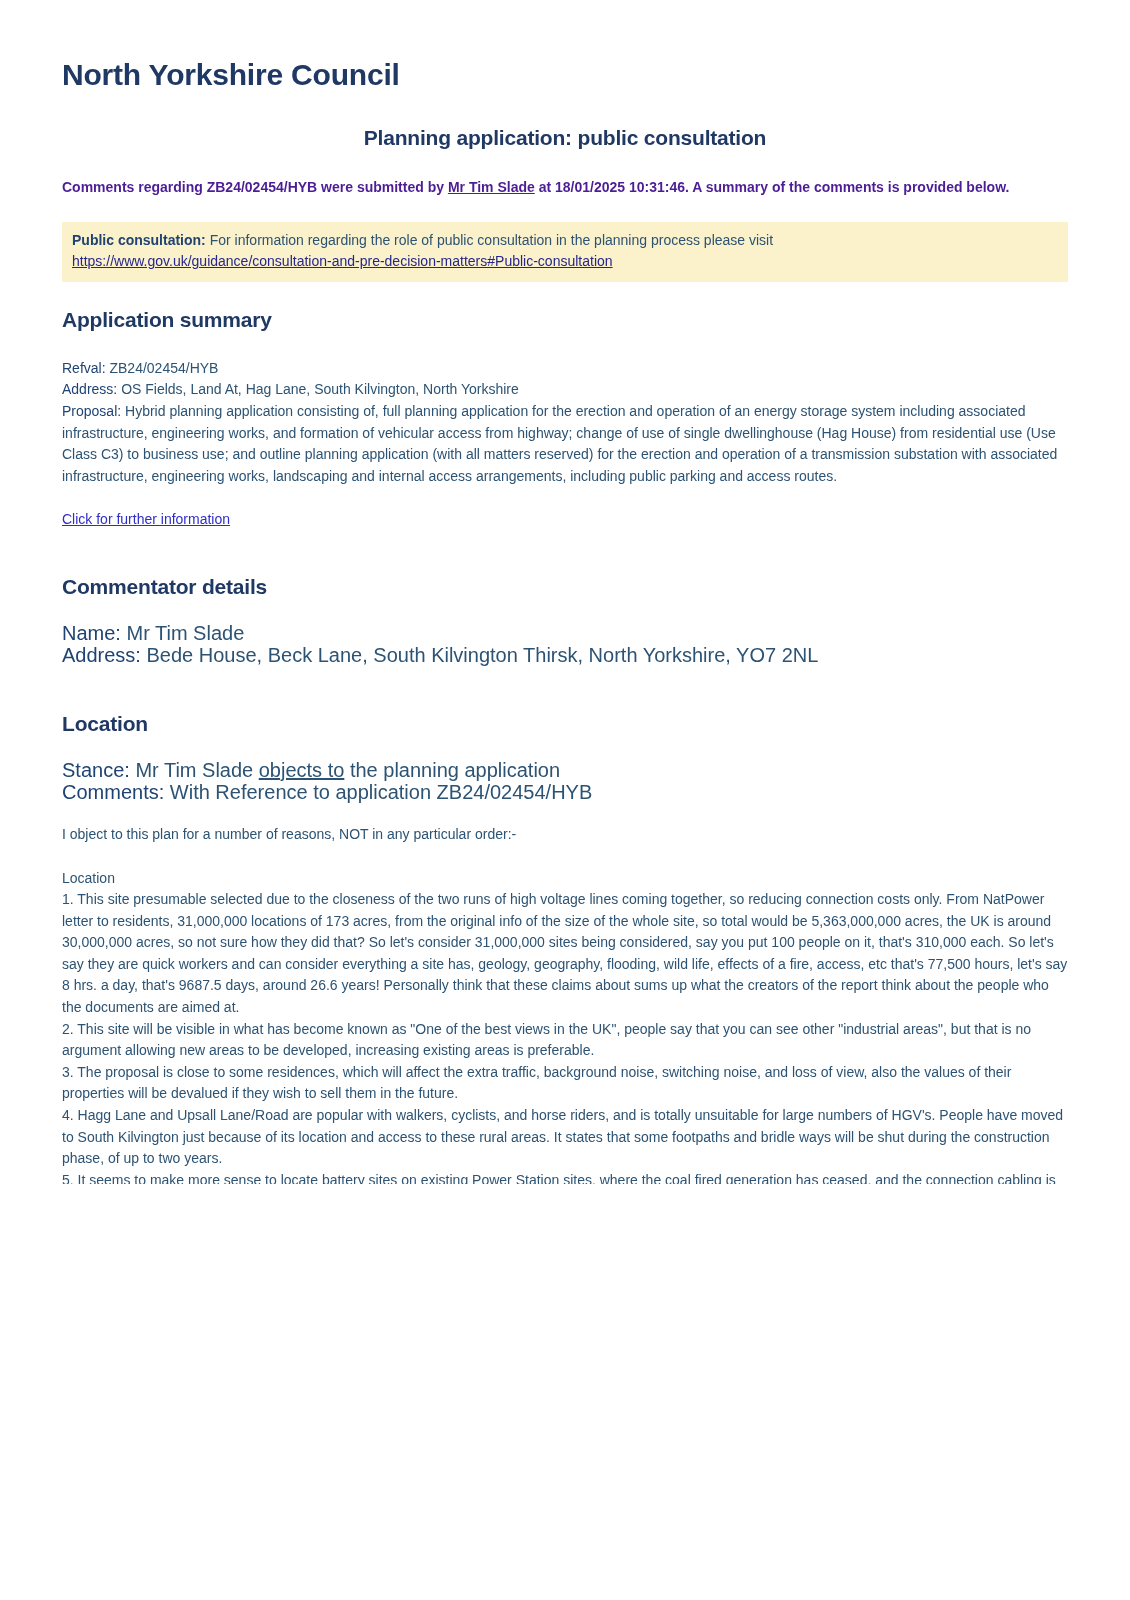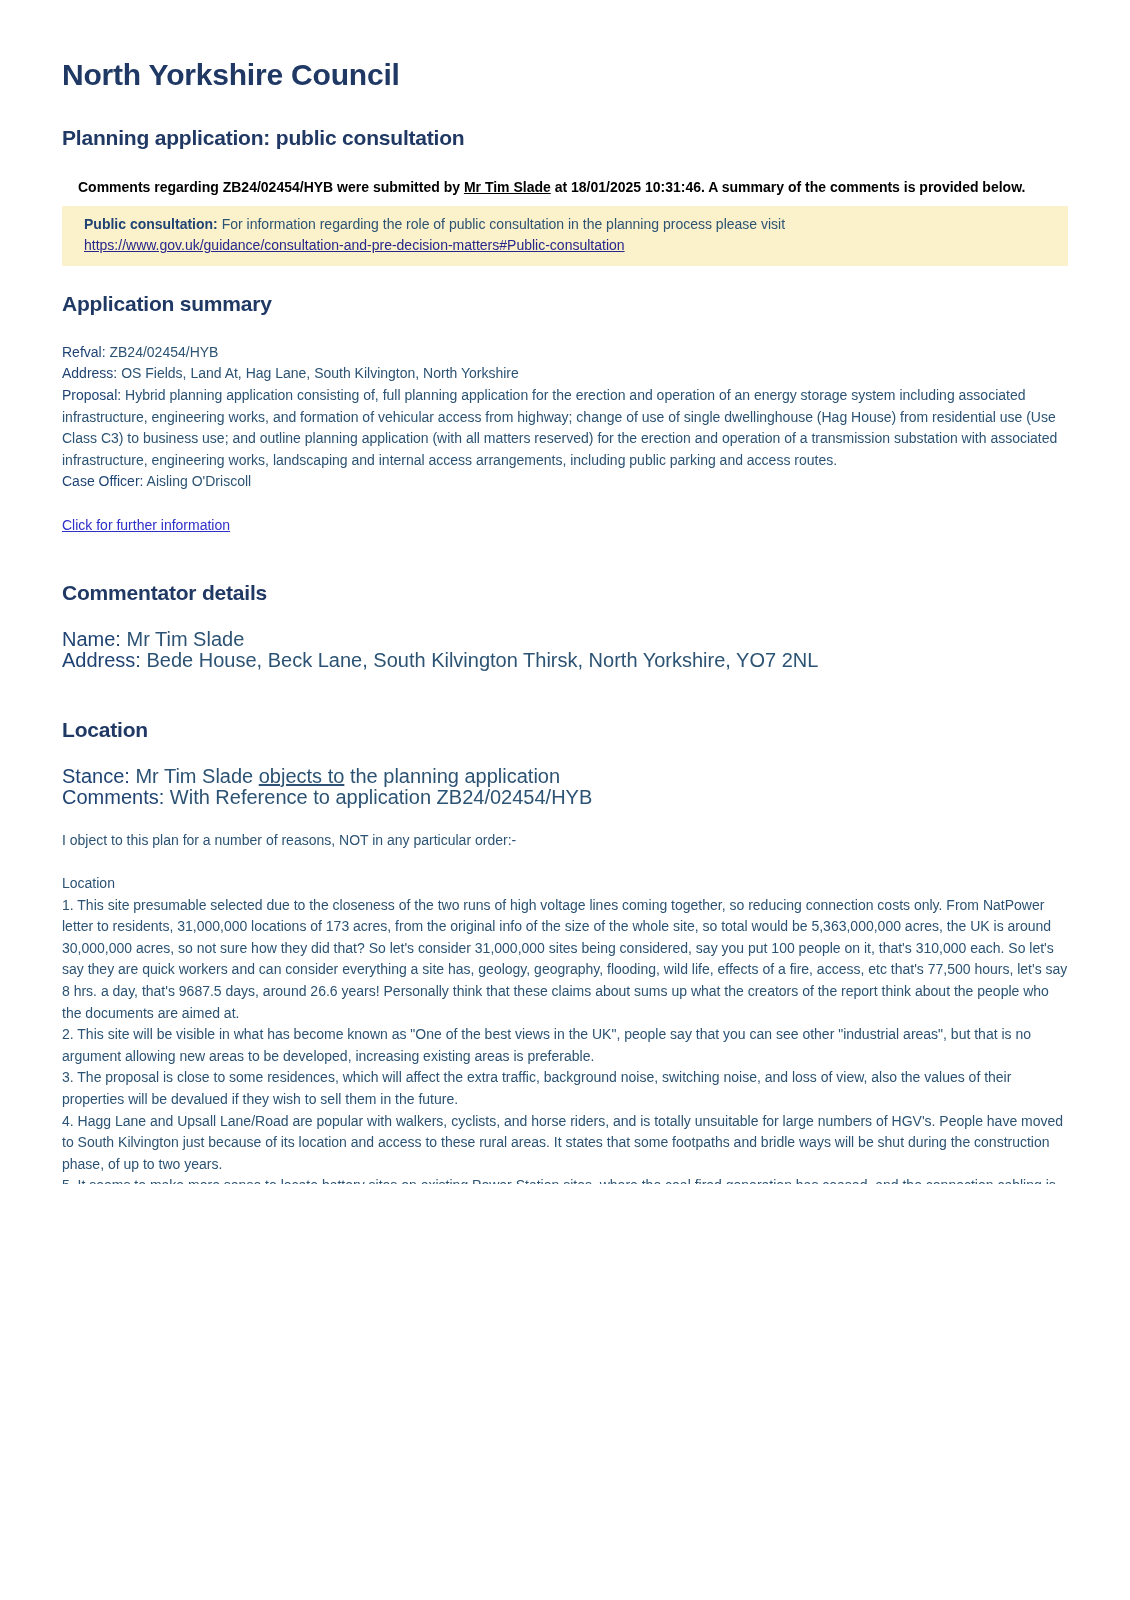--- a/index.html
+++ b/index.html
@@ -21,34 +21,33 @@
     color: #1F3864;
     margin: 14px 0 0 0;
     letter-spacing: -0.2px;
   }
   .h2 {
     font-size: 21px; font-weight: bold;
     color: #1F3864;
     margin: 0;
     letter-spacing: -0.2px;
   }
-  .h2-sub   { margin-top: 34px; }
+  .h2-sub   { margin-top: 34px; text-align: center; }
   .intro {
     margin-top: 27px;
     font-size: 14px; font-weight: bold;
-    color: #000000;
+    color: #4c1d95;
     line-height: 21.6px;
     max-width: 1006px;
-    margin-left: 16px;
   }
   .intro .name-link { text-decoration: underline; }
   .notice {
-    margin-top: 7px;
+    margin-top: 23px;
     background: #FBF1CB;
-    padding: 8px 10px 9px 22px;
+    padding: 8px 10px 9px 10px;
     font-size: 14px;
     line-height: 21.6px;
     color: #2C5373;
   }
   .notice .lbl { font-weight: bold; color: #1F4373; }
   .notice a.box-link {
     color: #26268C;
     text-decoration: underline;
     display: inline-block;
   }
@@ -90,21 +89,20 @@
     <span class="lbl">Public consultation:</span><span> For information regarding the role of public consultation in the planning process please visit</span><br>
     <a class="box-link">https://www.gov.uk/guidance/consultation-and-pre-decision-matters#Public-consultation</a>
   </div>
 
   <div class="h2 sec-appsum">Application summary</div>
 
   <div class="fields">
     <div class="field"><span class="lbl">Refval:</span> <span>ZB24/02454/HYB</span></div>
     <div class="field"><span class="lbl">Address:</span> <span>OS Fields, Land At, Hag Lane, South Kilvington, North Yorkshire</span></div>
     <div class="field"><span class="lbl">Proposal:</span> <span>Hybrid planning application consisting of, full planning application for the erection and operation of an energy storage system including associated infrastructure, engineering works, and formation of vehicular access from highway; change of use of single dwellinghouse (Hag House) from residential use (Use Class C3) to business use; and outline planning application (with all matters reserved) for the erection and operation of a transmission substation with associated infrastructure, engineering works, landscaping and internal access arrangements, including public parking and access routes.</span></div>
-    <div class="field"><span class="lbl">Case Officer:</span> <span>Aisling O'Driscoll</span></div>
   </div>
 
   <div class="more-link-wrap">
     <a class="page-link">Click for further information</a>
   </div>
 
   <div class="h2 sec-commentator">Commentator details</div>
 
   <div class="pair-block">
     <div class="field"><span class="lbl">Name:</span> <span>Mr Tim Slade</span></div>

